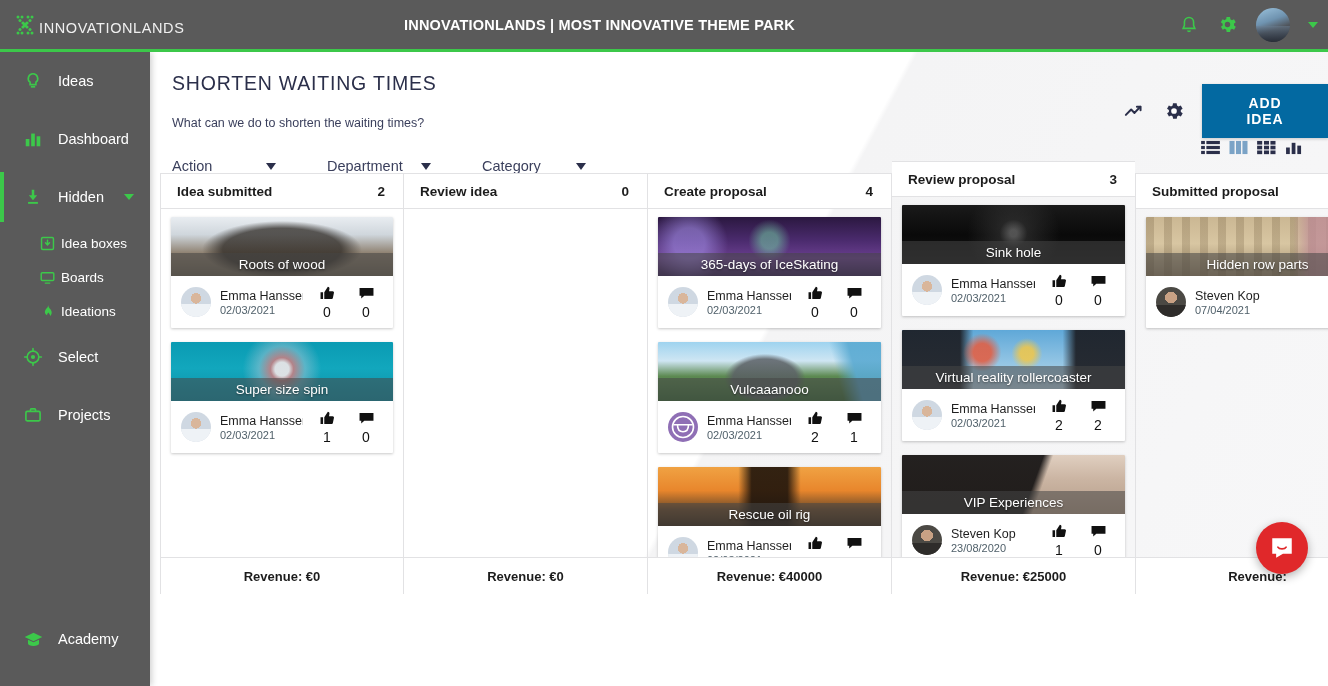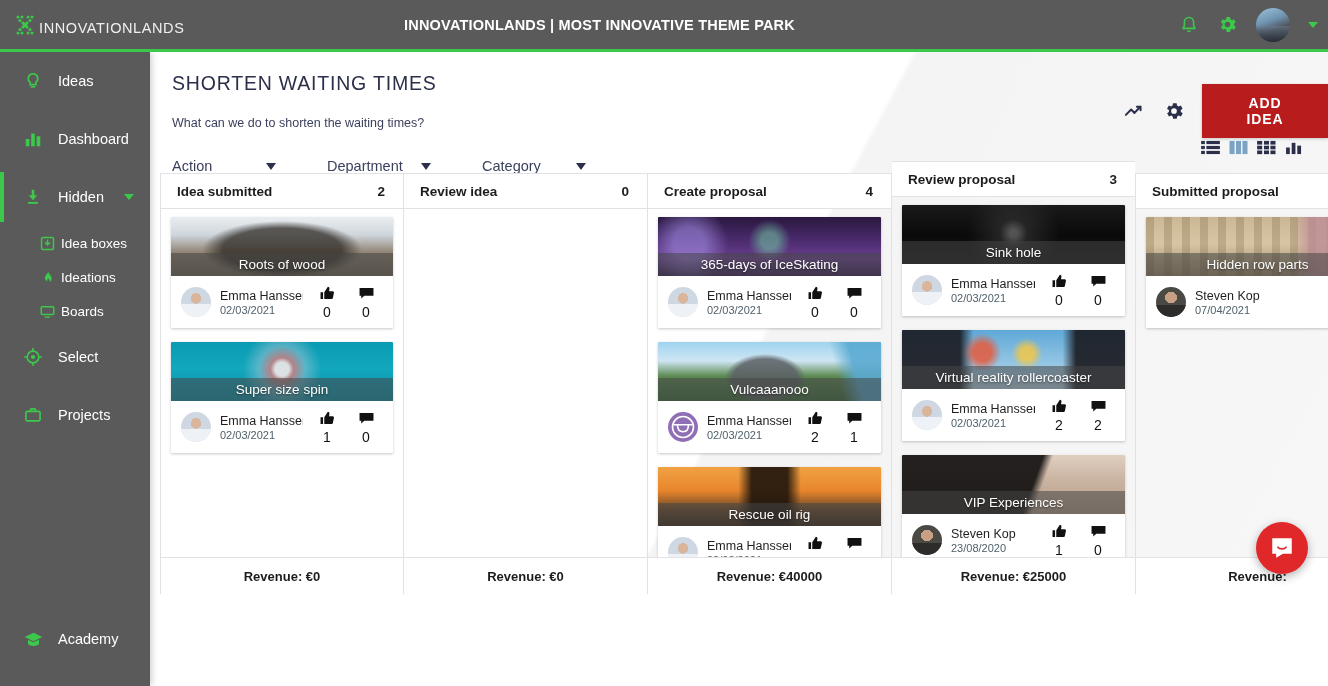--- a/index.html
+++ b/index.html
@@ -116,21 +116,21 @@
     width: 0; height: 0;
     border-left: 5px solid transparent; border-right: 5px solid transparent;
     border-top: 7px solid #2b2f4a;
   }
 
   .head-actions {
     position: absolute; top: 32px; right: 0;
     display: flex; align-items: center; gap: 17px;
   }
   .btn-add {
-    background: #b91c1c; color: #fff;
+    background: #0369a1; color: #fff;
     font-size: 14px; font-weight: bold; letter-spacing: .9px;
     padding: 11px 28px; border: none; cursor: pointer;
     width: 126px; text-align: center;
     box-shadow: 0 1px 3px rgba(0,0,0,.2);
   }
   .view-switch {
     position: absolute; top: 88px; right: 24px;
     display: flex; align-items: flex-end; gap: 9px;
   }
   .vs-ico { cursor: pointer; display: flex; }
@@ -355,35 +355,35 @@
       <svg viewBox="0 0 20 20" width="17" height="17" fill="none" stroke="#3cc84a" stroke-width="1.7">
         <rect x="3" y="3" width="14" height="14" rx="1.4"></rect>
         <path d="M10 6v5.4M7.6 9.2 10 11.8l2.4-2.6" stroke-linecap="round"></path>
       </svg>
     </span>
     <span class="nav-label">Idea boxes</span>
   </div>
 
   <div class="nav-item sub">
     <span class="nav-ico">
-      <svg viewBox="0 0 20 20" width="17" height="17" fill="#3cc84a">
-        <path d="M10.6 2.4c.4 3-1.7 3.6-2.9 5.4-1.5 2.3-.8 5.4 1.7 6.6.3-1.7 1-2.4 1.8-3.2.5 1.4 1.9 2.1 1.8 4 1.8-1.3 2.4-3.6 1.6-5.8-.8-2.3-3.3-3.4-4-7z"></path>
-      </svg>
-    </span>
-    <span class="nav-label">Ideations</span>
-  </div>
-
-  <div class="nav-item sub">
-    <span class="nav-ico">
       <svg viewBox="0 0 20 20" width="17" height="17" fill="none" stroke="#3cc84a" stroke-width="1.7">
         <rect x="2.6" y="4.4" width="14.8" height="9.2" rx="1.3"></rect>
         <path d="M7.4 16.6h5.2" stroke-linecap="round"></path>
       </svg>
     </span>
     <span class="nav-label">Boards</span>
+  </div>
+
+  <div class="nav-item sub">
+    <span class="nav-ico">
+      <svg viewBox="0 0 20 20" width="17" height="17" fill="#3cc84a">
+        <path d="M10.6 2.4c.4 3-1.7 3.6-2.9 5.4-1.5 2.3-.8 5.4 1.7 6.6.3-1.7 1-2.4 1.8-3.2.5 1.4 1.9 2.1 1.8 4 1.8-1.3 2.4-3.6 1.6-5.8-.8-2.3-3.3-3.4-4-7z"></path>
+      </svg>
+    </span>
+    <span class="nav-label">Ideations</span>
   </div>
 
   <div class="nav-item">
     <span class="nav-ico">
       <svg viewBox="0 0 22 22" width="20" height="20" fill="none" stroke="#3cc84a" stroke-width="1.8">
         <circle cx="11" cy="11" r="6.4"></circle>
           <circle cx="11" cy="11" r="2.3" fill="#3cc84a" stroke="none"></circle>
         <path d="M11 1.8v2.6M11 17.6v2.6M1.8 11h2.6M17.6 11h2.6" stroke-linecap="round"></path>
       </svg>
     </span>

